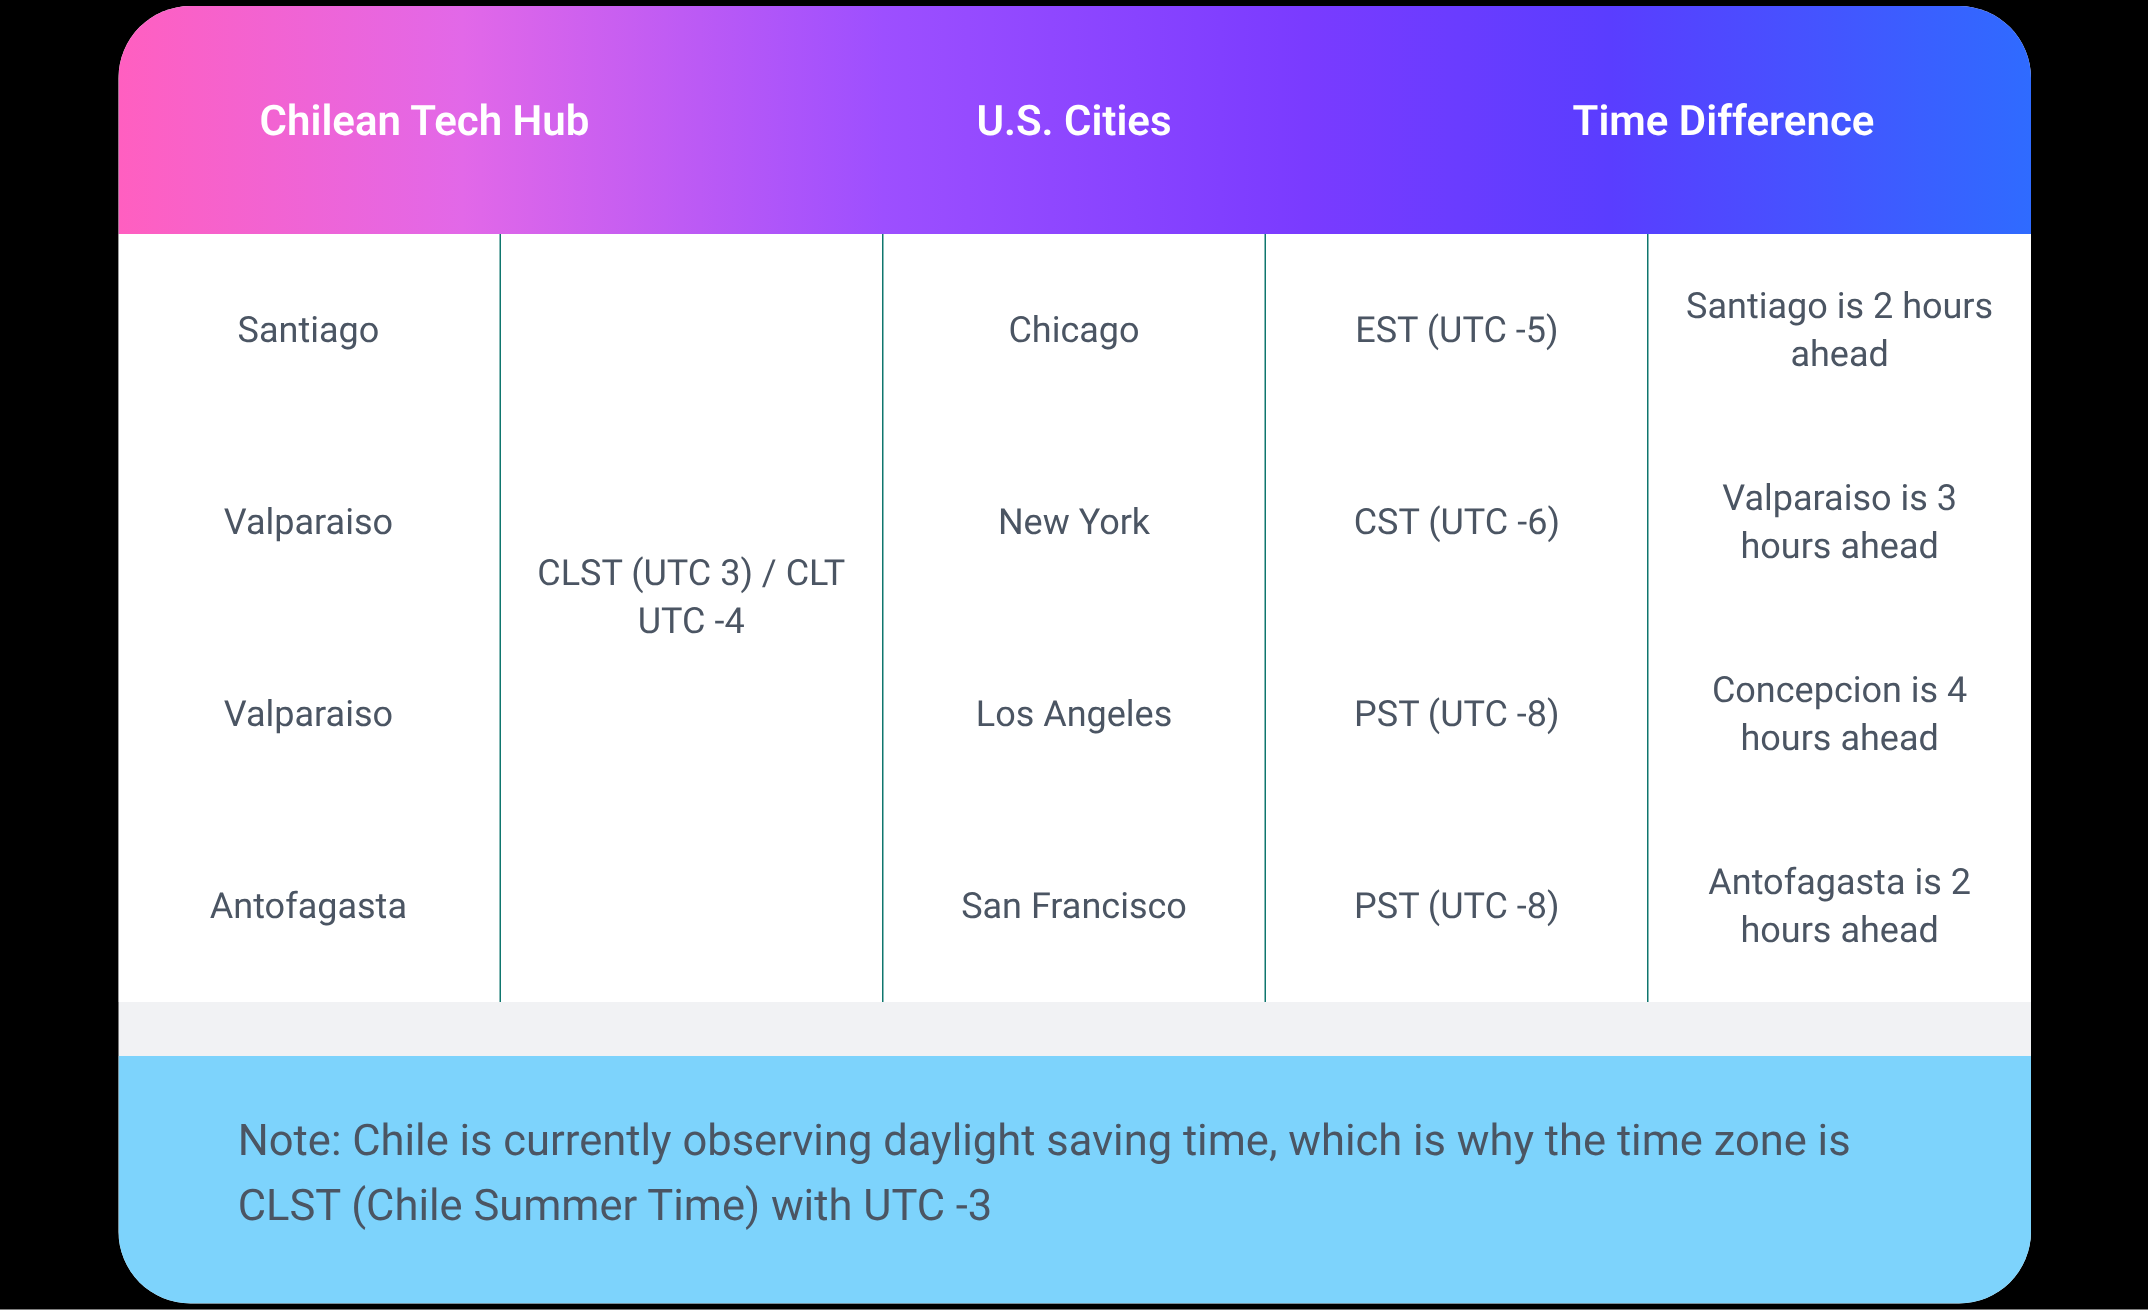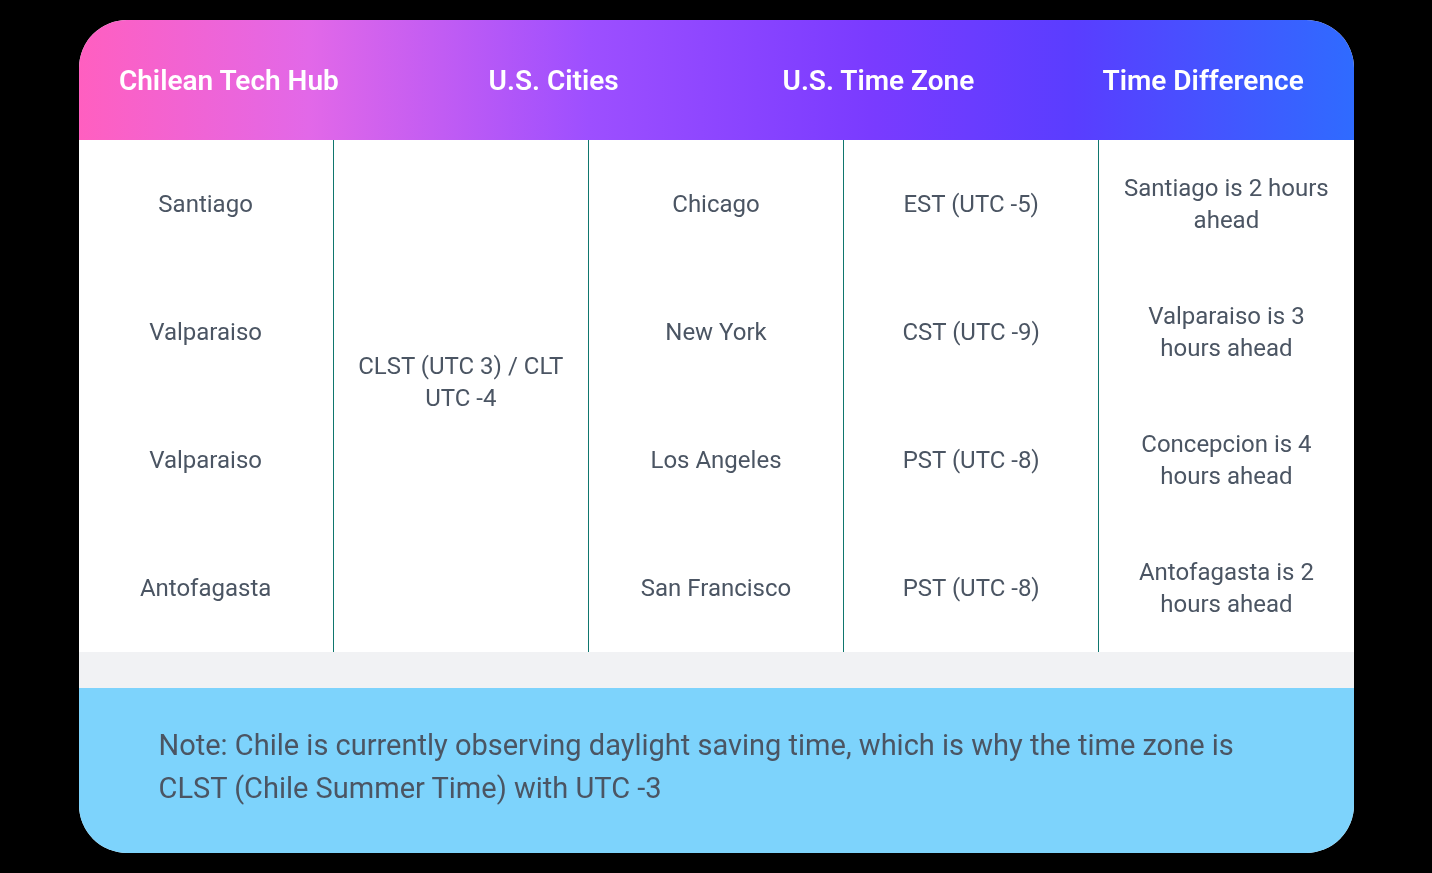--- a/index.html
+++ b/index.html
@@ -19,21 +19,21 @@
   .card {
     width: 1275px;
     background: #f1f2f4;
     border-radius: 48px;
     overflow: hidden;
     box-shadow: 0 4px 20px rgba(0,0,0,0.3);
   }
   .thead {
     display: flex;
     background: linear-gradient(90deg, #ff5fc0 0%, #e268e8 18%, #9d4fff 40%, #7a3bff 62%, #5a3dff 78%, #2f6bff 100%);
-    height: 120px;
+    height: 152px;
     align-items: center;
     gap: 24px;
   }
   .th {
     flex: 1;
     text-align: center;
     color: #fff;
     font-weight: 600;
     font-size: 28px;
     line-height: 1.25;
@@ -77,21 +77,20 @@
   }
 </style>
 </head>
 <body>
 
 <div class="card">
 
   <div class="thead">
     <div class="th">Chilean Tech Hub</div>
     <div class="th">U.S. Cities</div>
-    <div class="th">U.S. Time Zone</div>
     <div class="th">Time Difference</div>
   </div>
 
   <div class="tbody">
 
     <div class="col">
       <div class="cell">Santiago</div>
       <div class="cell">Valparaiso</div>
       <div class="cell">Valparaiso</div>
       <div class="cell">Antofagasta</div>
@@ -103,21 +102,21 @@
 
     <div class="col">
       <div class="cell">Chicago</div>
       <div class="cell">New York</div>
       <div class="cell">Los Angeles</div>
       <div class="cell">San Francisco</div>
     </div>
 
     <div class="col">
       <div class="cell">EST (UTC -5)</div>
-      <div class="cell">CST (UTC -9)</div>
+      <div class="cell">CST (UTC -6)</div>
       <div class="cell">PST (UTC -8)</div>
       <div class="cell">PST (UTC -8)</div>
     </div>
 
     <div class="col">
       <div class="cell">Santiago is 2 hours ahead</div>
       <div class="cell">Valparaiso is 3 hours ahead</div>
       <div class="cell">Concepcion is 4 hours ahead</div>
       <div class="cell">Antofagasta is 2 hours ahead</div>
     </div>

